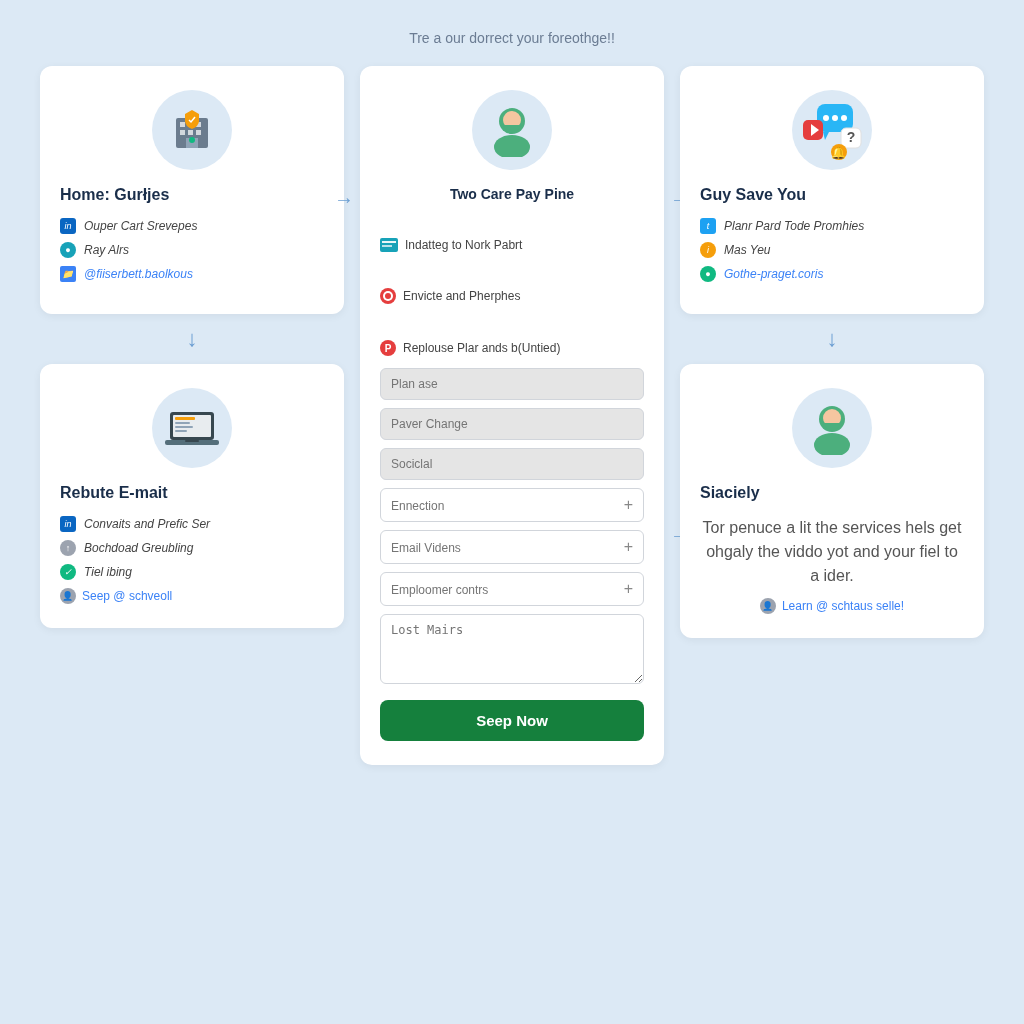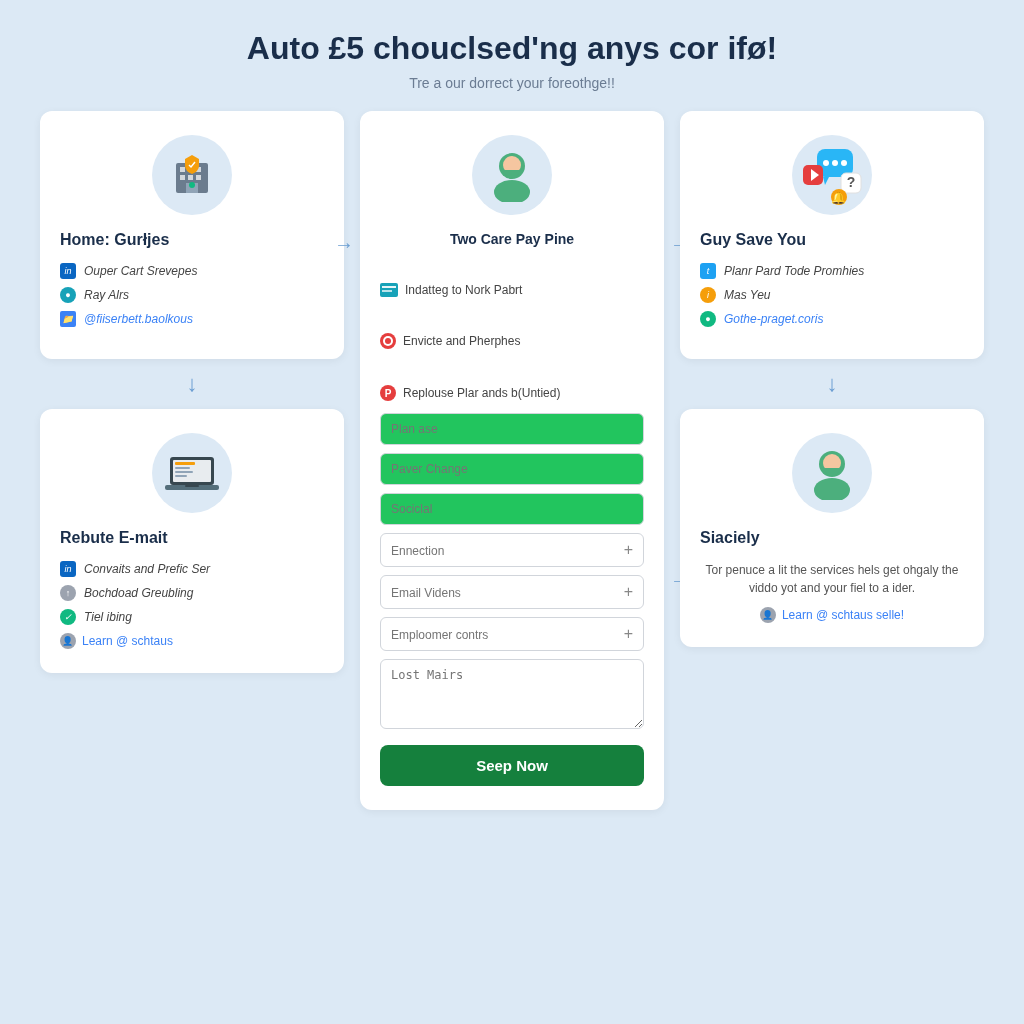--- a/index.html
+++ b/index.html
@@ -89,21 +89,21 @@
     
     .form-input {
       width: 100%;
       border: 1px solid #d1d5db;
       border-radius: 6px;
       padding: 8px 10px;
       font-size: 12px;
       color: #555;
       margin-bottom: 8px;
       outline: none;
-      background: #22c55e;
+      background: #e5e5e5;
     }
     .form-input-row {
       display: flex;
       align-items: flex-end;
       border: 1px solid #d1d5db;
       border-radius: 6px;
       padding: 8px 10px;
       margin-bottom: 8px;
       background: #fff;
     }
@@ -175,21 +175,20 @@
     .side-col {
       display: flex;
       flex-direction: column;
       gap: 12px;
     }
   </style>
 </head>
 <body>
 
 <div class="page-header">
-  <h1 class="page-title">Auto £5 chouclsed'ng anys cor ifø!</h1>
   <p class="page-subtitle">Tre a our dorrect your foreothge!!</p>
 </div>
 
 <div class="grid-wrapper">
 
   <div class="side-col">
 
     <div class="card" style="position:relative;">
       <div class="card-icon-circle">
 
@@ -250,21 +249,21 @@
           <span class="list-icon" style="background:#9ca3af;border-radius:50%;">↑</span>
           <span>Bochdoad Greubling</span>
         </li>
         <li>
           <span class="list-icon li-green">✓</span>
           <span>Tiel ibing</span>
         </li>
       </ul>
       <div style="margin-top:8px;display:flex;align-items:center;gap:6px;">
         <span class="list-icon" style="background:#9ca3af;border-radius:50%;">👤</span>
-        <span class="link-text">Learn @ schtaus</span>
+        <span class="link-text">Seep @ schveoll</span>
       </div>
     </div>
   </div>
 
   <div class="card middle-card" style="position:relative;">
     
     <div class="card-icon-circle">
       <svg width="54" height="54" viewBox="0 0 54 54">
         <circle cx="27" cy="18" r="13" fill="#4caf7d"></circle>
         <ellipse cx="27" cy="44" rx="18" ry="12" fill="#4caf7d"></ellipse>
@@ -377,21 +376,21 @@
     <div class="card">
       <div class="card-icon-circle">
         <svg width="54" height="54" viewBox="0 0 54 54">
           <circle cx="27" cy="18" r="13" fill="#4caf7d"></circle>
           <ellipse cx="27" cy="44" rx="18" ry="12" fill="#4caf7d"></ellipse>
           <circle cx="27" cy="17" r="9" fill="#f5c6a0"></circle>
           <path d="M18 22 Q27 38 36 22" fill="#4caf7d"></path>
         </svg>
       </div>
       <div class="card-title">Siaciely</div>
-      <p style="font-size:12px;color:#555;text-align:center;line-height:1.5;margin-bottom:10px;">Tor penuce a lit the services hels get ohgaly the viddo yot and your fiel to a ider.</p>
+      <p style="font-size:16px;color:#555;text-align:center;line-height:1.5;margin-bottom:10px;">Tor penuce a lit the services hels get ohgaly the viddo yot and your fiel to a ider.</p>
       <div style="display:flex;align-items:center;gap:6px;justify-content:center;">
         <span class="list-icon" style="background:#9ca3af;border-radius:50%;">👤</span>
         <span class="link-text">Learn @ schtaus selle!</span>
       </div>
     </div>
   </div>
 
 </div>
 
 </body></html>

